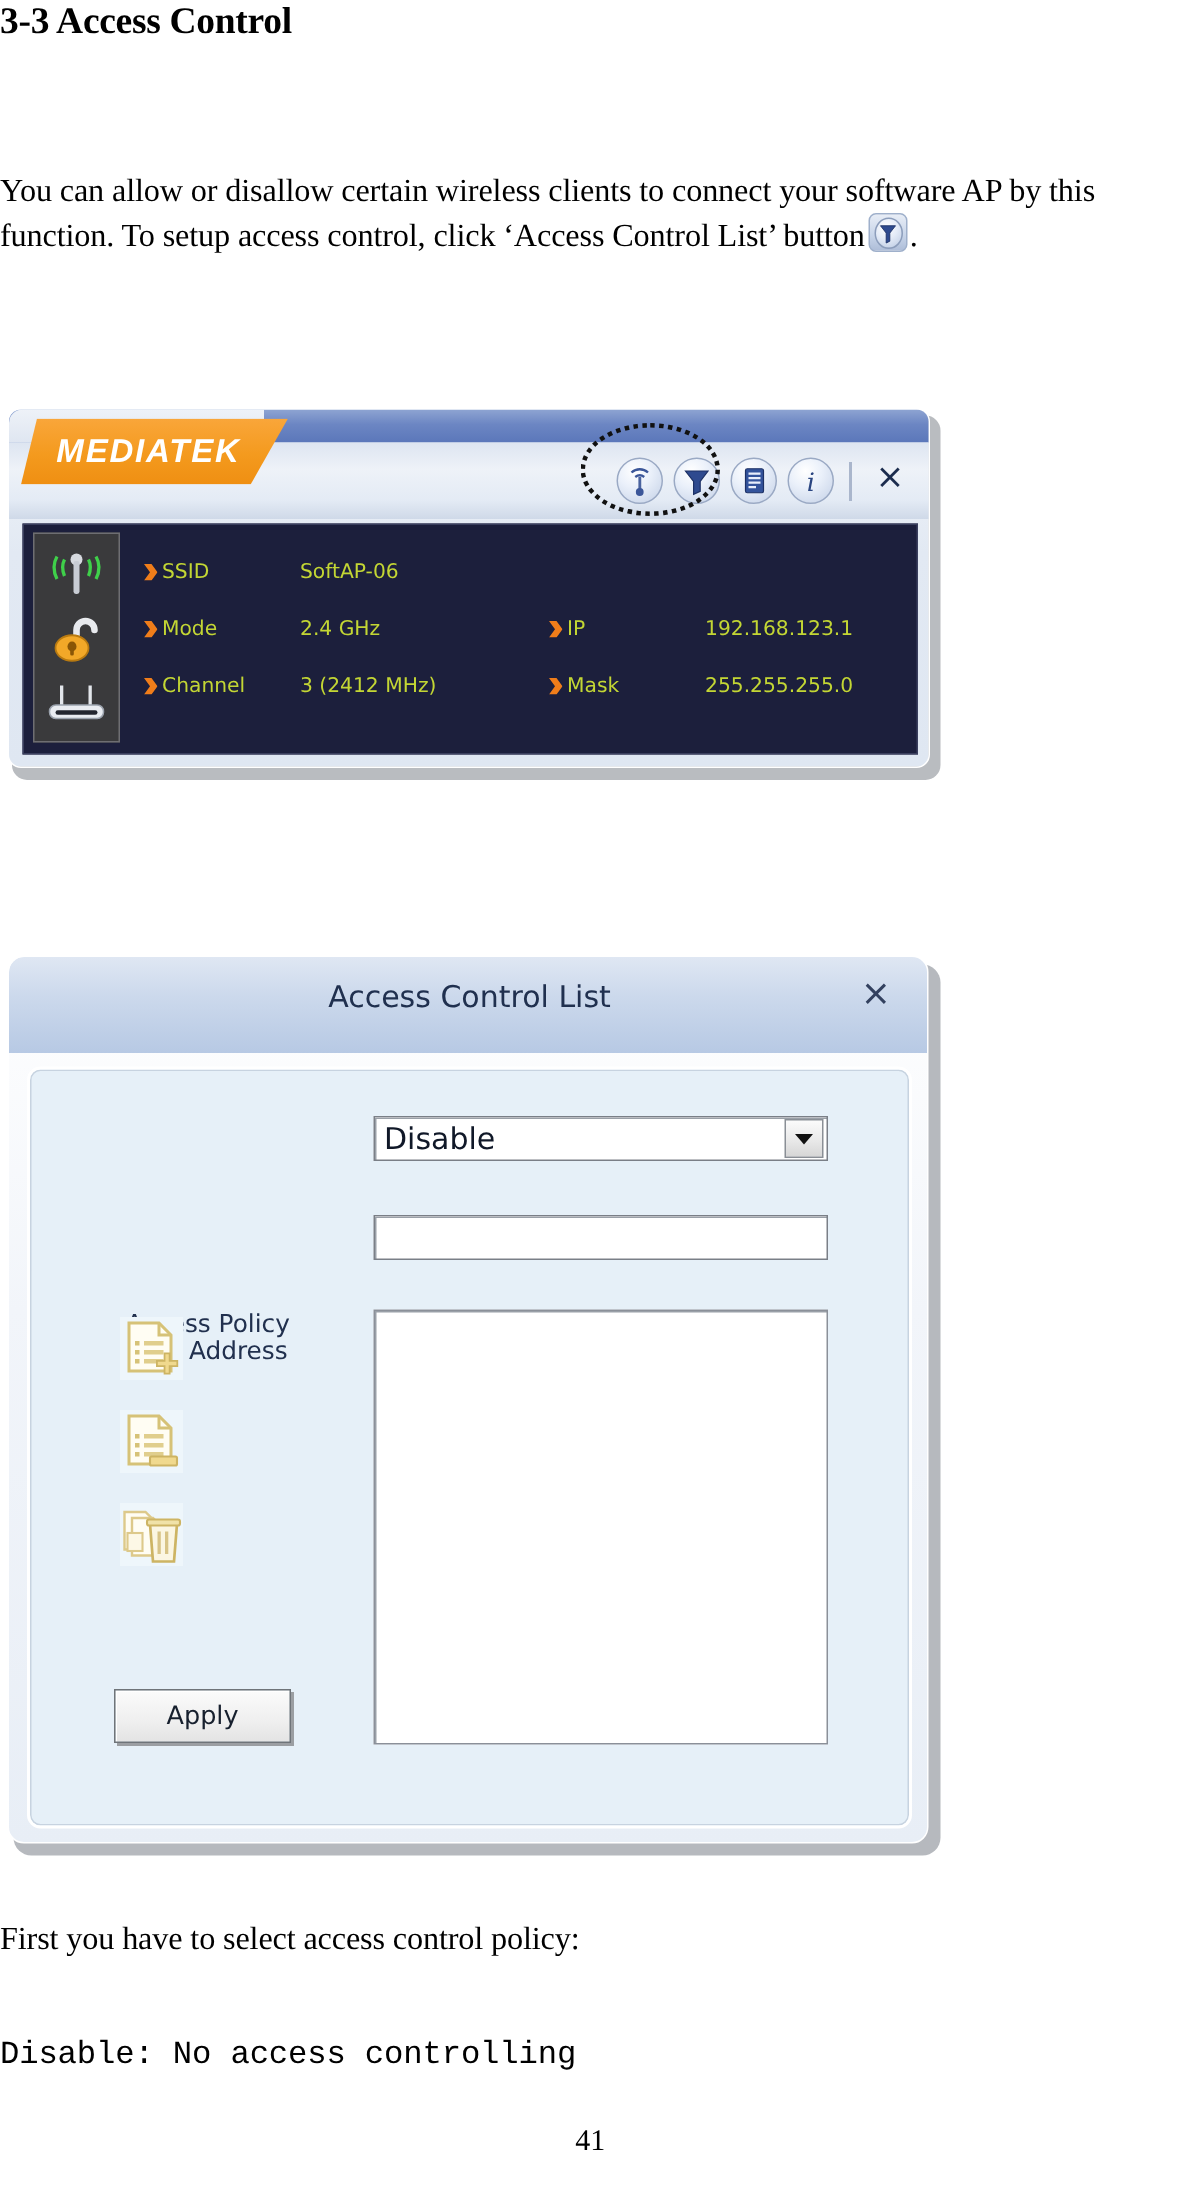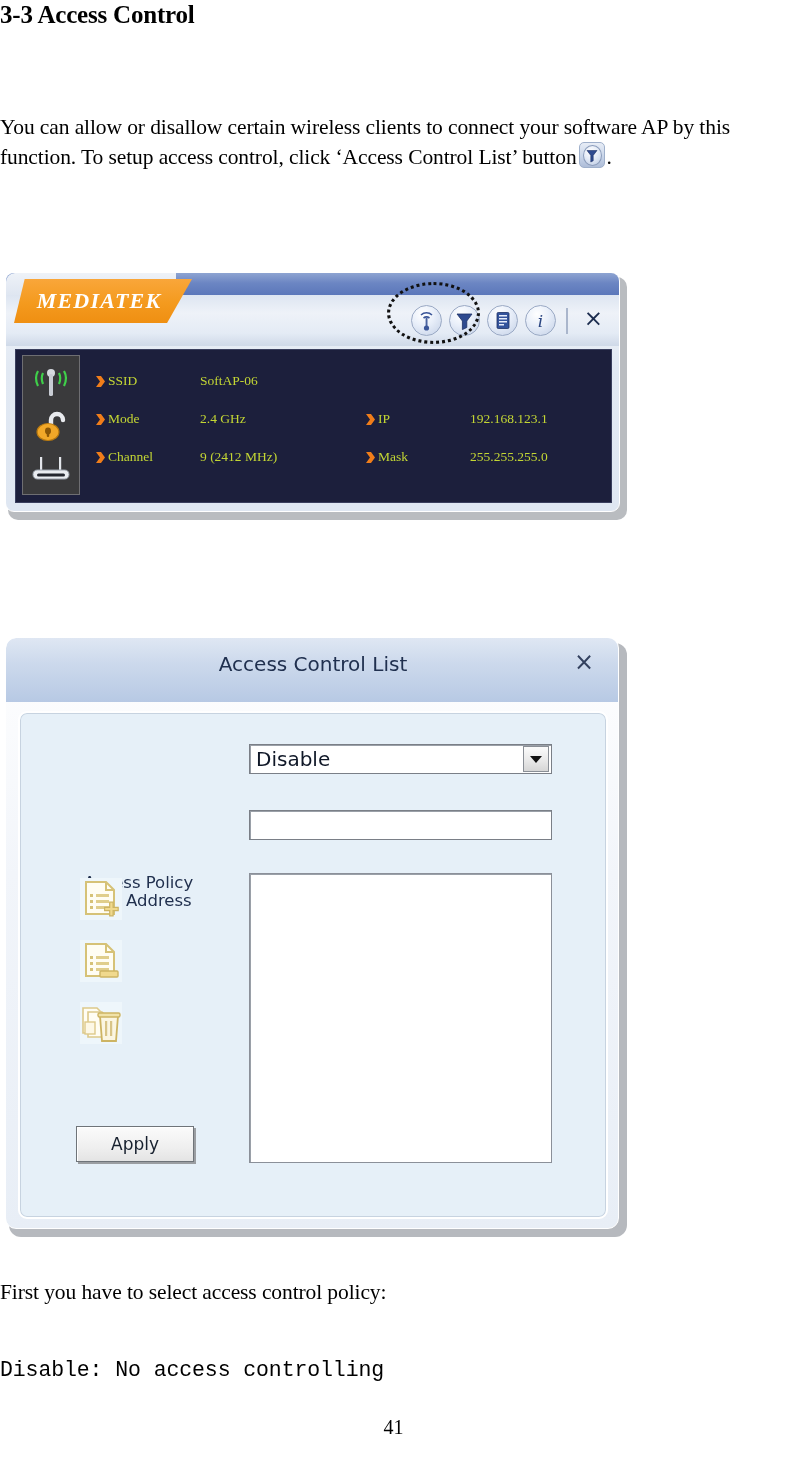--- a/index.html
+++ b/index.html
@@ -142,21 +142,21 @@
     background: linear-gradient(180deg,#dde5f1 0%, #eef2f8 35%, #e4ebf5 75%, #cfd9e8 100%);
   }
   .mtk-logo {
     position: absolute;
     left: 8px; top: 6px;
     width: 178px; height: 44px;
     background: linear-gradient(180deg,#f9a63a 0%, #f49a1e 55%, #ef8f12 100%);
     
     clip-path: polygon(6% 0%, 100% 0%, 86% 100%, 0% 100%);
     color: #ffffff;
-    font-family: Liberation Serif, serif;
+    font-family: Liberation Sans, sans-serif;
     font-weight: bold;
     font-style: italic;
     font-size: 22px;
     letter-spacing: 1.2px;
     display: flex;
     align-items: center;
     justify-content: center;
     padding-right: 8px;
     box-sizing: border-box;
   }
@@ -235,21 +235,20 @@
     left: 80px;
     top: 12px;
     width: 510px;
     height: 130px;
     font-family: "DejaVu Sans", "Liberation Sans", sans-serif;
     font-size: 13.5px;
   }
   .fld-row {
     display: flex;
     height: 38px;
-    font-family: Liberation Serif, serif;
   }
   .fld {
     display: flex;
     align-items: center;
   }
   .bullet {
     width: 9px;
     height: 11px;
     margin-right: 3px;
     flex: none;
@@ -560,21 +559,21 @@
               <span class="fld-value">192.168.123.1</span>
             </div>
           </div>
 
           <div class="fld-row">
             <div class="fld col-a">
               <svg class="bullet" viewBox="0 0 9 11">
                   <path d="M0 0 L5 0 L9 5.5 L5 11 L0 11 L4 5.5 Z" fill="#f07d1a"></path>
                 </svg>
               <span class="fld-label">Channel</span>
-              <span class="fld-value">9 (2412 MHz)</span>
+              <span class="fld-value">3 (2412 MHz)</span>
             </div>
             <div class="fld">
               <svg class="bullet" viewBox="0 0 9 11">
                   <path d="M0 0 L5 0 L9 5.5 L5 11 L0 11 L4 5.5 Z" fill="#f07d1a"></path>
                 </svg>
               <span class="fld-label">Mask</span>
               <span class="fld-value">255.255.255.0</span>
             </div>
           </div>
 

